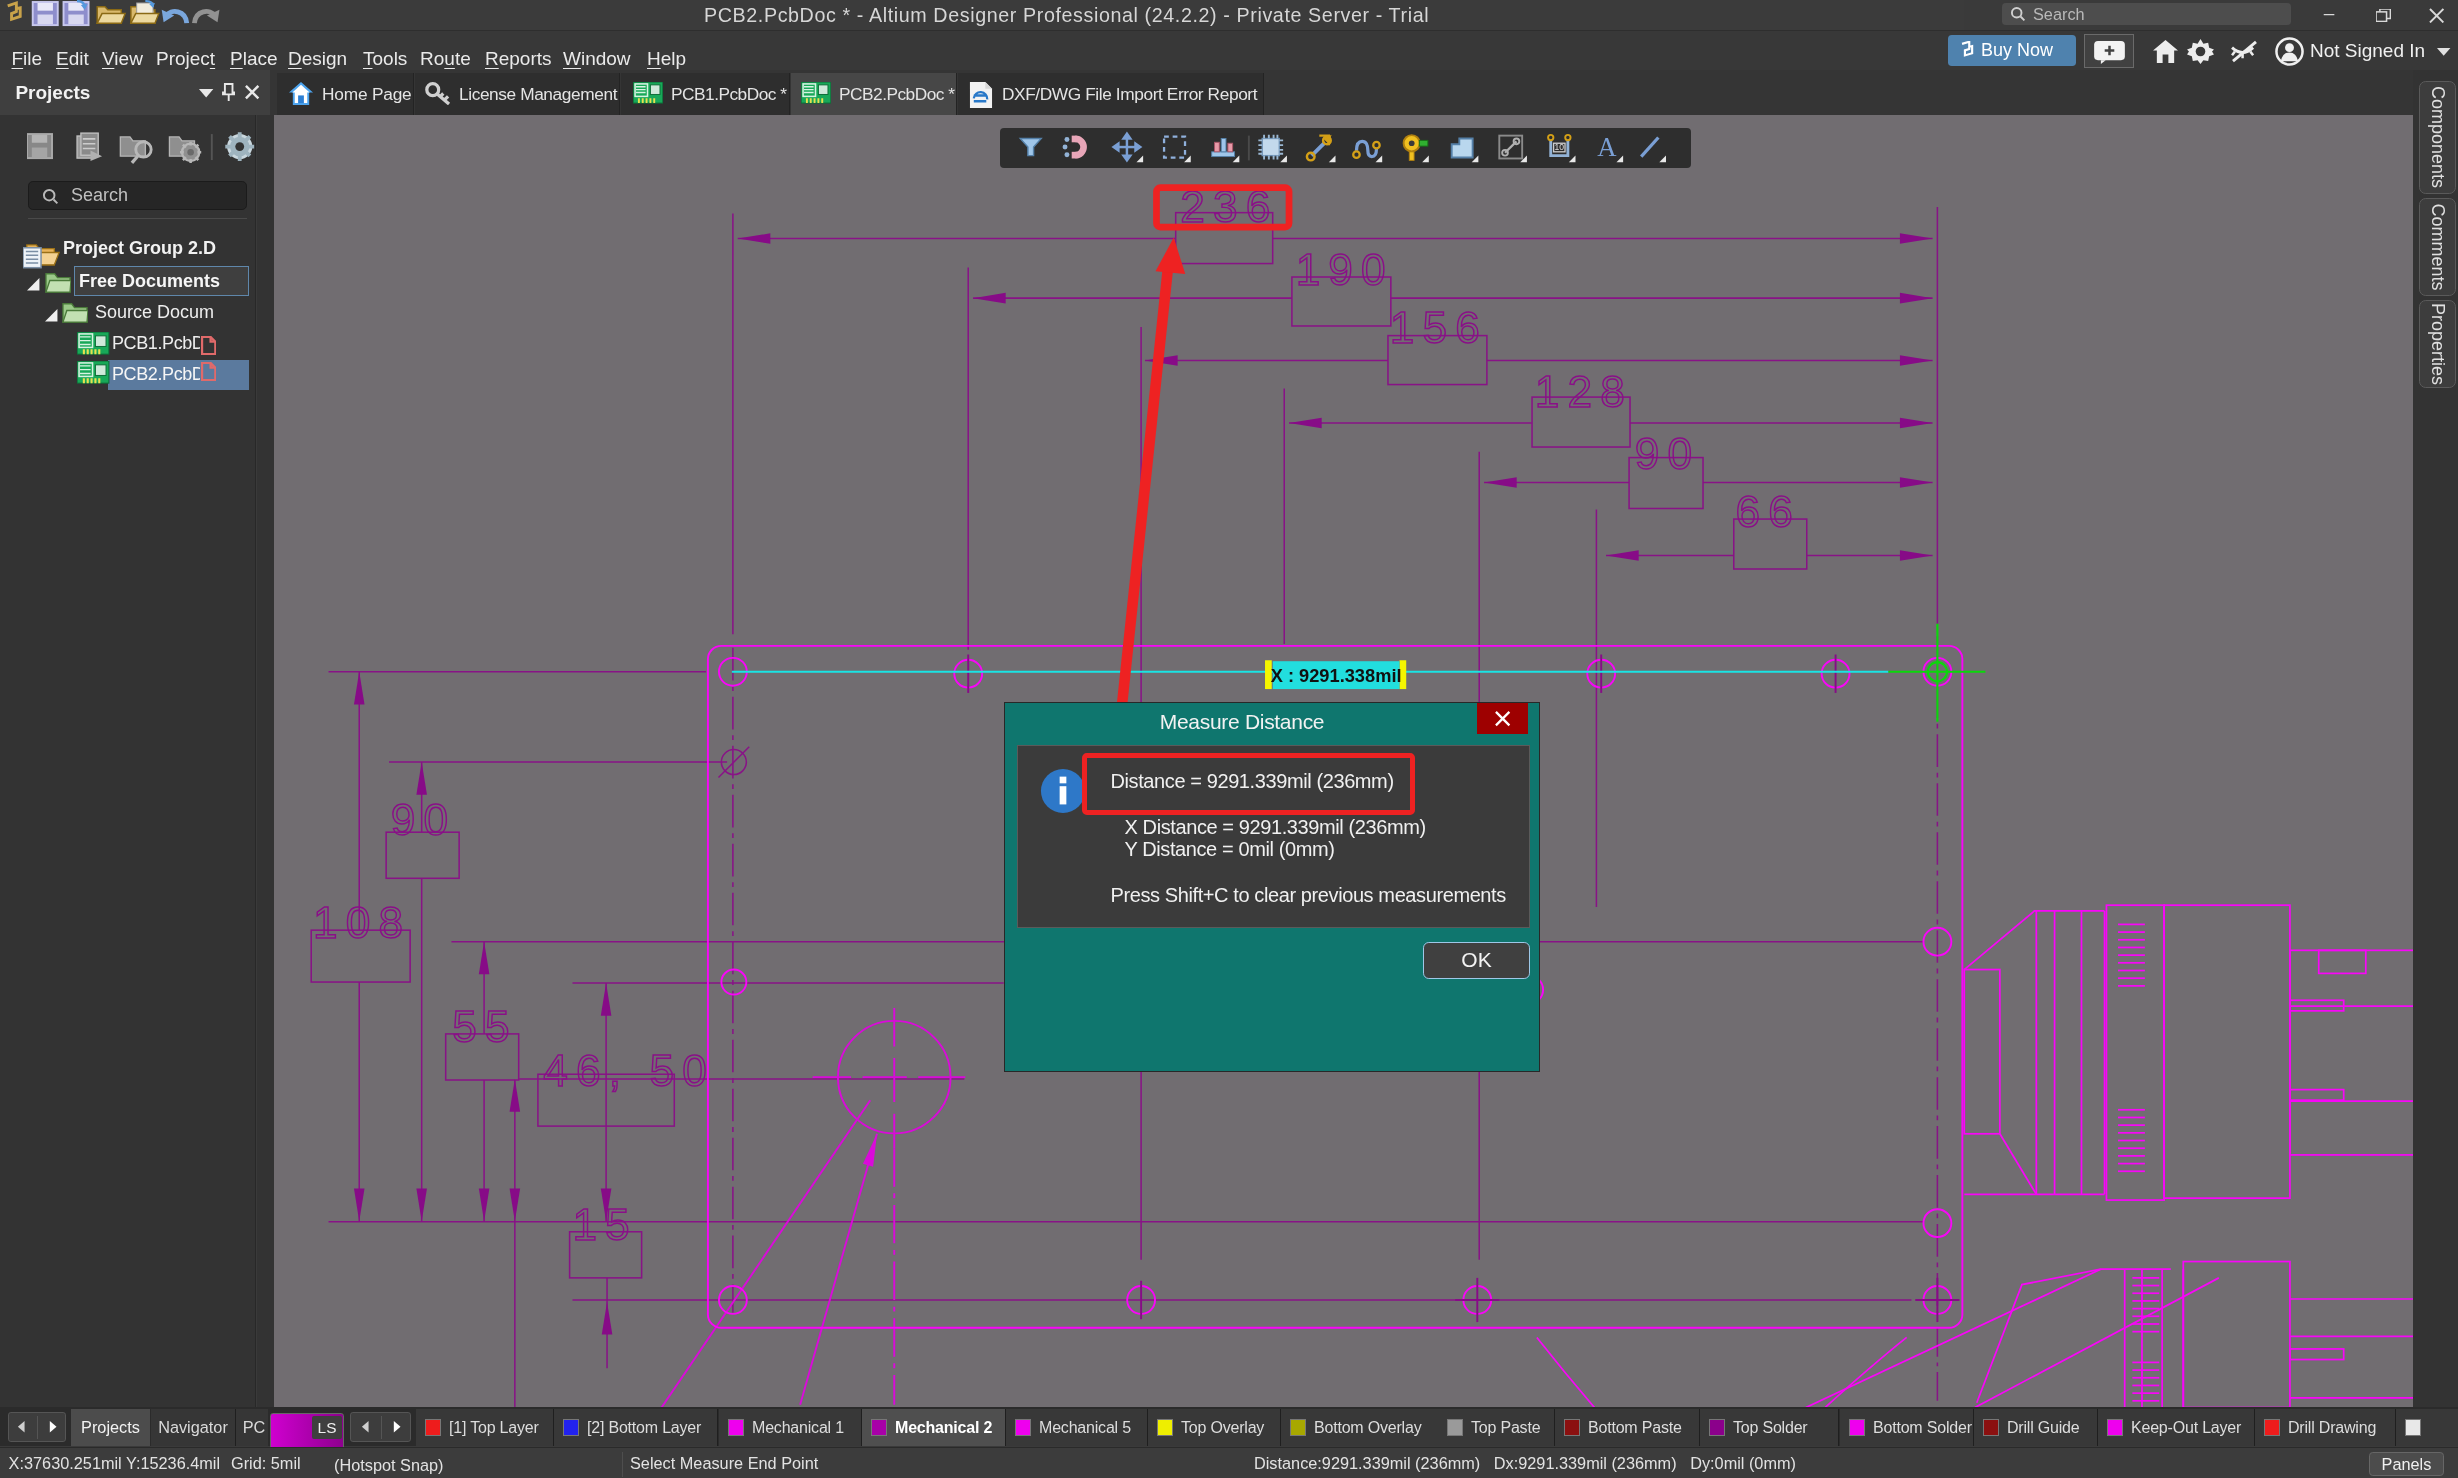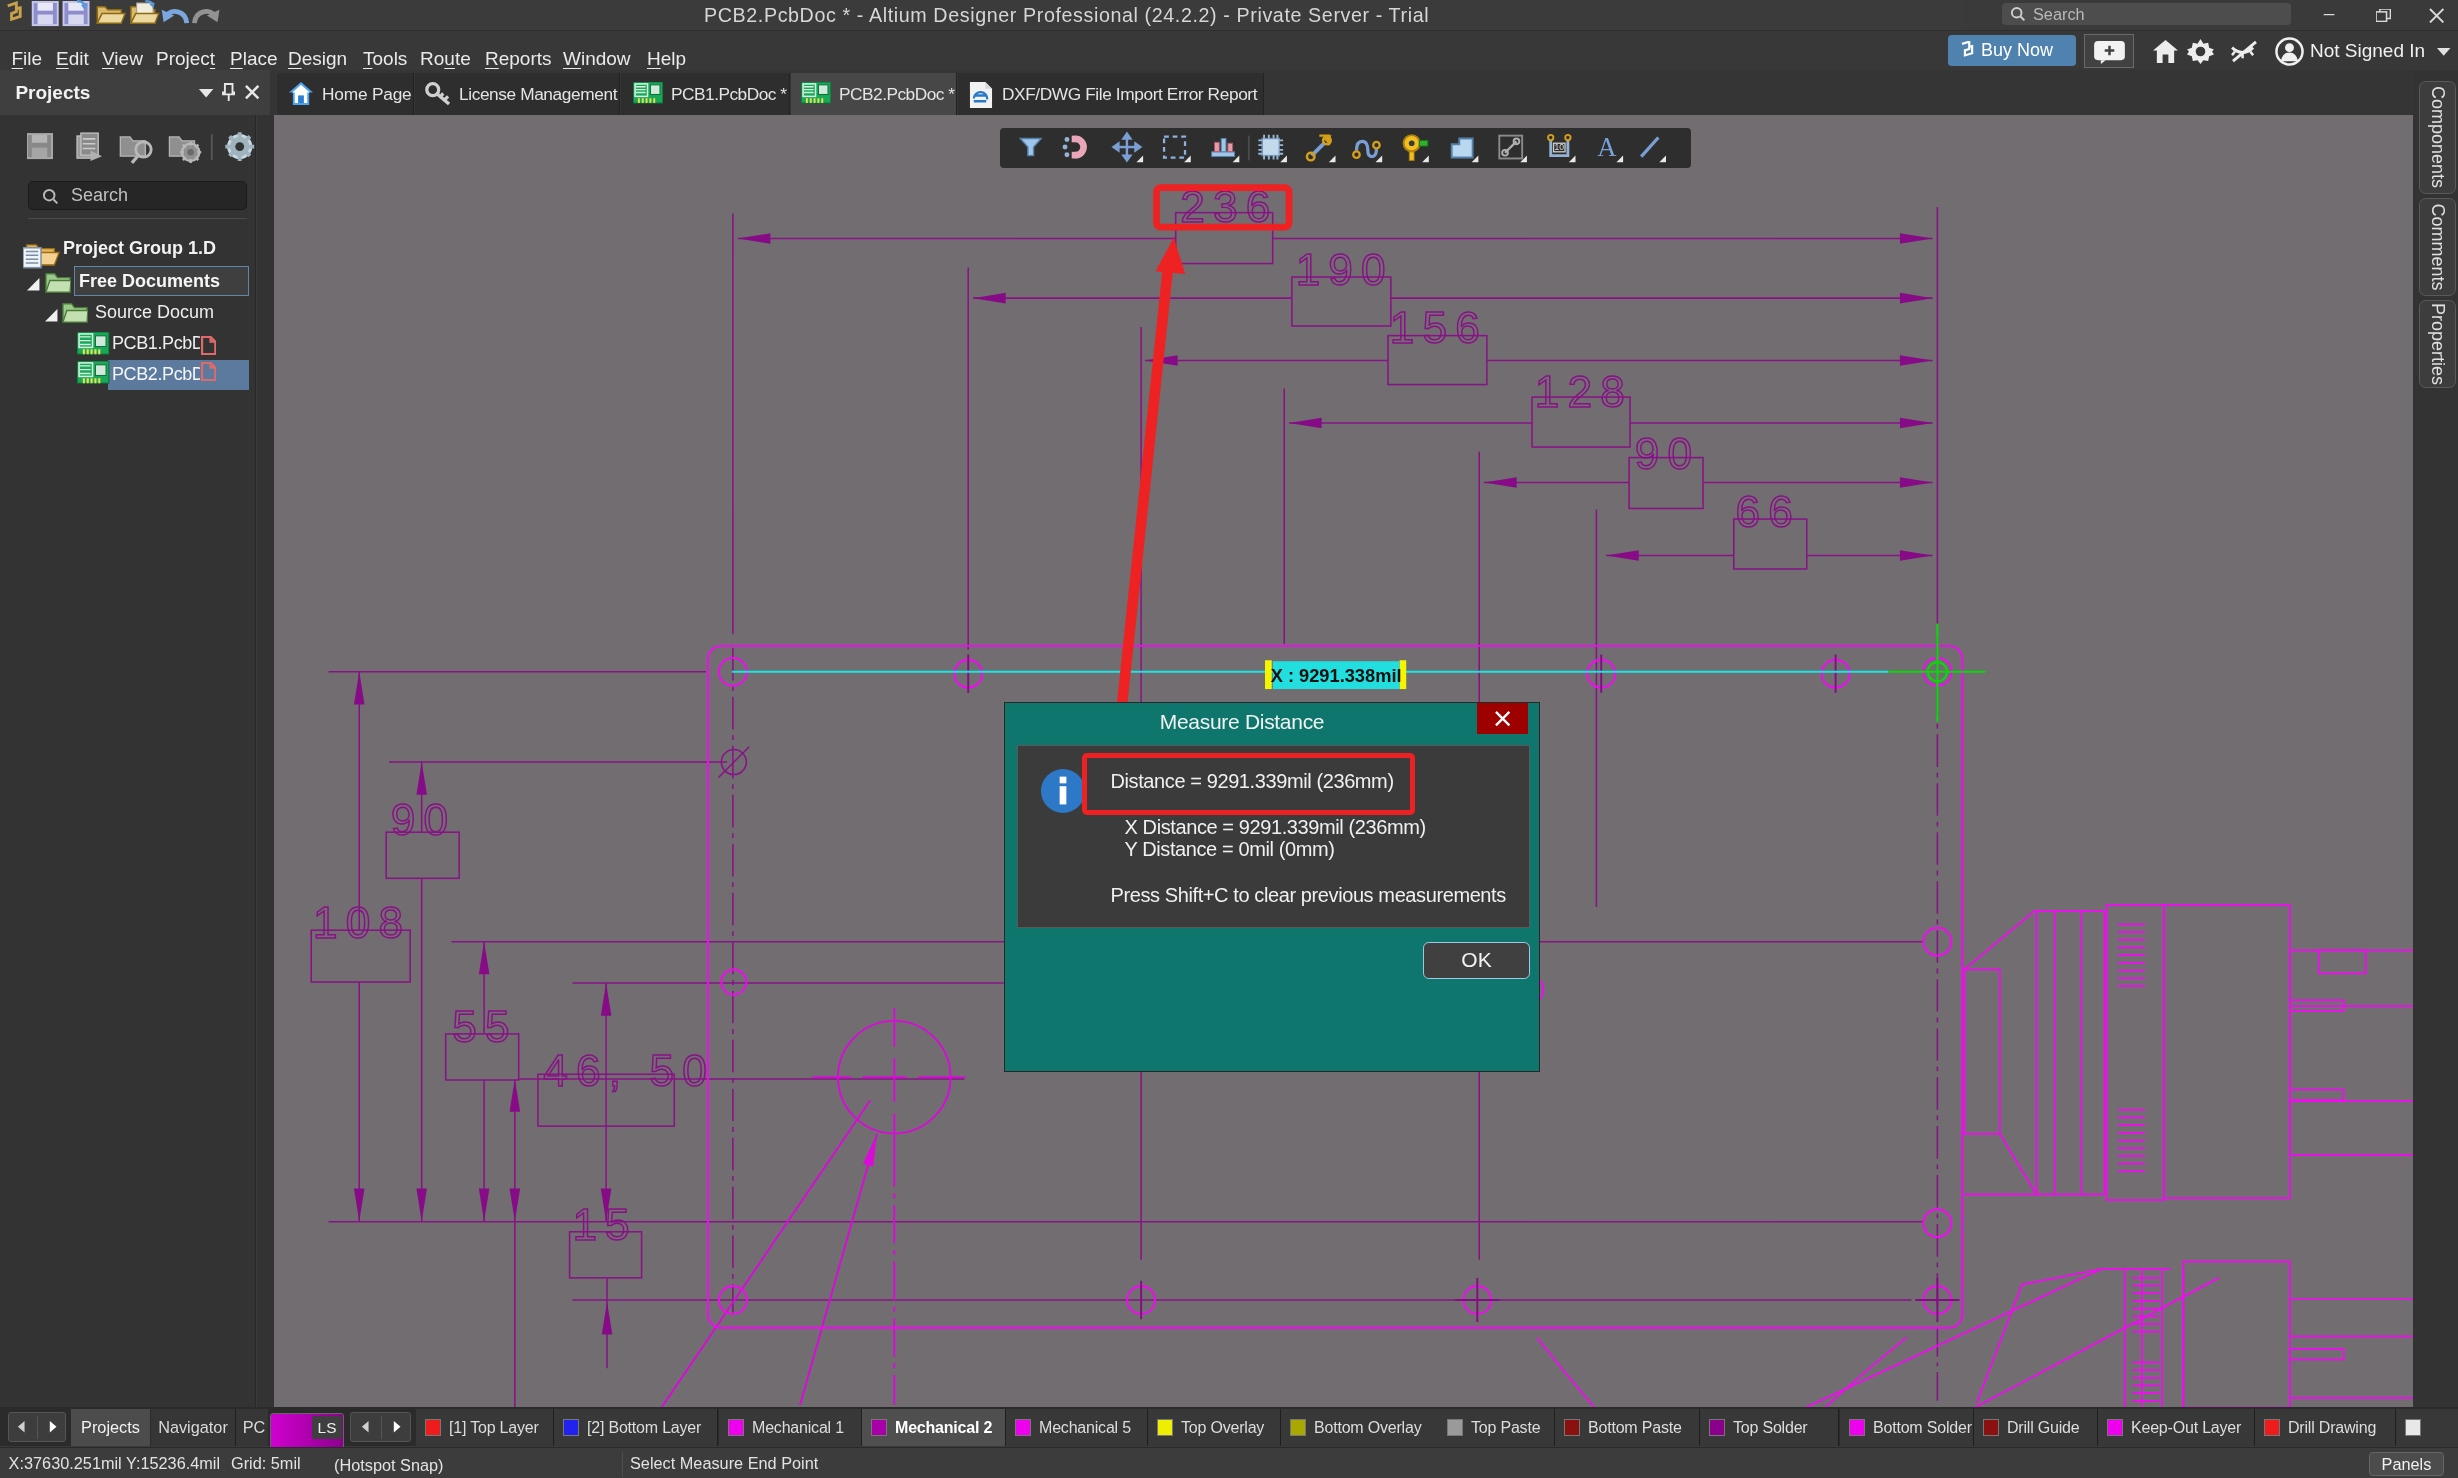--- a/index.html
+++ b/index.html
@@ -231,21 +231,21 @@
     <div class="abs" style="left:42px;top:0;line-height:27px;color:#c0c0c0;font-size:18px;">Search</div>
   </div>
   <div class="abs" style="left:28px;top:103px;width:219px;height:1px;background:#4a4a4a;"></div>
 
   <svg class="abs" style="left:23px;top:121px" width="38" height="33" viewBox="0 0 40 34">
     <path d="M4 30 L4 9 L14 9 L17 13 L33 13 L33 30 Z" fill="#e9b45c" stroke="#9a7017" stroke-width="1.4"></path>
     <path d="M4 30 L9 17 L38 17 L33 30 Z" fill="#f3d293" stroke="#9a7017" stroke-width="1.4"></path>
     <rect x="0" y="12" width="19" height="21" fill="#eef3f8" stroke="#7a8ea4" stroke-width="1.6"></rect>
     <path d="M3 16 h13 M3 20 h13 M3 24 h13 M3 28 h13" stroke="#7a8ea4" stroke-width="1.6"></path>
   </svg>
-  <div class="abs" style="left:63px;top:123px;width:192px;color:#f2f2f2;font-size:18px;font-weight:bold;">Project Group 1.D</div>
+  <div class="abs" style="left:63px;top:123px;width:192px;color:#f2f2f2;font-size:18px;font-weight:bold;">Project Group 2.D</div>
   <div class="abs" style="left:74px;top:151px;width:175px;height:30px;background:#3f3f3f;border:1px solid #5f87ab;"></div>
   <svg class="abs" style="left:27px;top:163px" width="13.4" height="12.5" viewBox="0 0 14 13">
       <path d="M13 0 L13 13 L0 13 Z" fill="#f0f0f0"></path>
     </svg>
   <svg class="abs" style="left:45px;top:153px" width="26" height="27" viewBox="0 0 27 28">
     <path d="M1 25 L1 6 L10 6 L13 10 L26 10 L26 25 Z" fill="#9bc989" stroke="#4a7a3a" stroke-width="1.4"></path>
     <path d="M1 25 L5 13 L27 13 L26 25 Z" fill="#c2e0b2" stroke="#4a7a3a" stroke-width="1.4"></path>
   </svg>
   <div class="abs" style="left:79px;top:152px;width:169px;height:28px;overflow:hidden;color:#f6f6f6;font-size:18px;font-weight:bold;line-height:28px;">Free Documents</div>
   <svg class="abs" style="left:45px;top:194px" width="13.4" height="12.5" viewBox="0 0 14 13">
@@ -691,15 +691,16 @@
       <div class="sw" style="background:#e8e8e8;"></div>
       <span></span>
     </div>
 </div>
 <div id="statusbar">
   <div class="abs" style="left:8.6px;top:0;line-height:31px;">X:37630.251mil Y:15236.4mil</div>
   <div class="abs" style="left:231px;top:0;line-height:31px;">Grid: 5mil</div>
   <div class="abs" style="left:334px;top:2px;line-height:31px;">(Hotspot Snap)</div>
   <div class="abs" style="left:622px;top:3.8px;width:1px;height:25px;background:#2a2a2a;border-right:1px solid #4e4e4e;"></div>
   <div class="abs" style="left:630px;top:0;line-height:31px;">Select Measure End Point</div>
+  <div class="abs" style="left:1254px;top:0;line-height:31px;">Distance:9291.339mil (236mm)&nbsp;&nbsp;&nbsp;Dx:9291.339mil (236mm)&nbsp;&nbsp;&nbsp;Dy:0mil (0mm)</div>
   <div class="abs" style="left:2369px;top:3.8px;width:75px;height:24px;background:#4c4c4c;border:1px solid #666;border-radius:3.8px;text-align:center;line-height:23px;color:#f0f0f0;">Panels</div>
 </div>
 
 
 </body></html>

